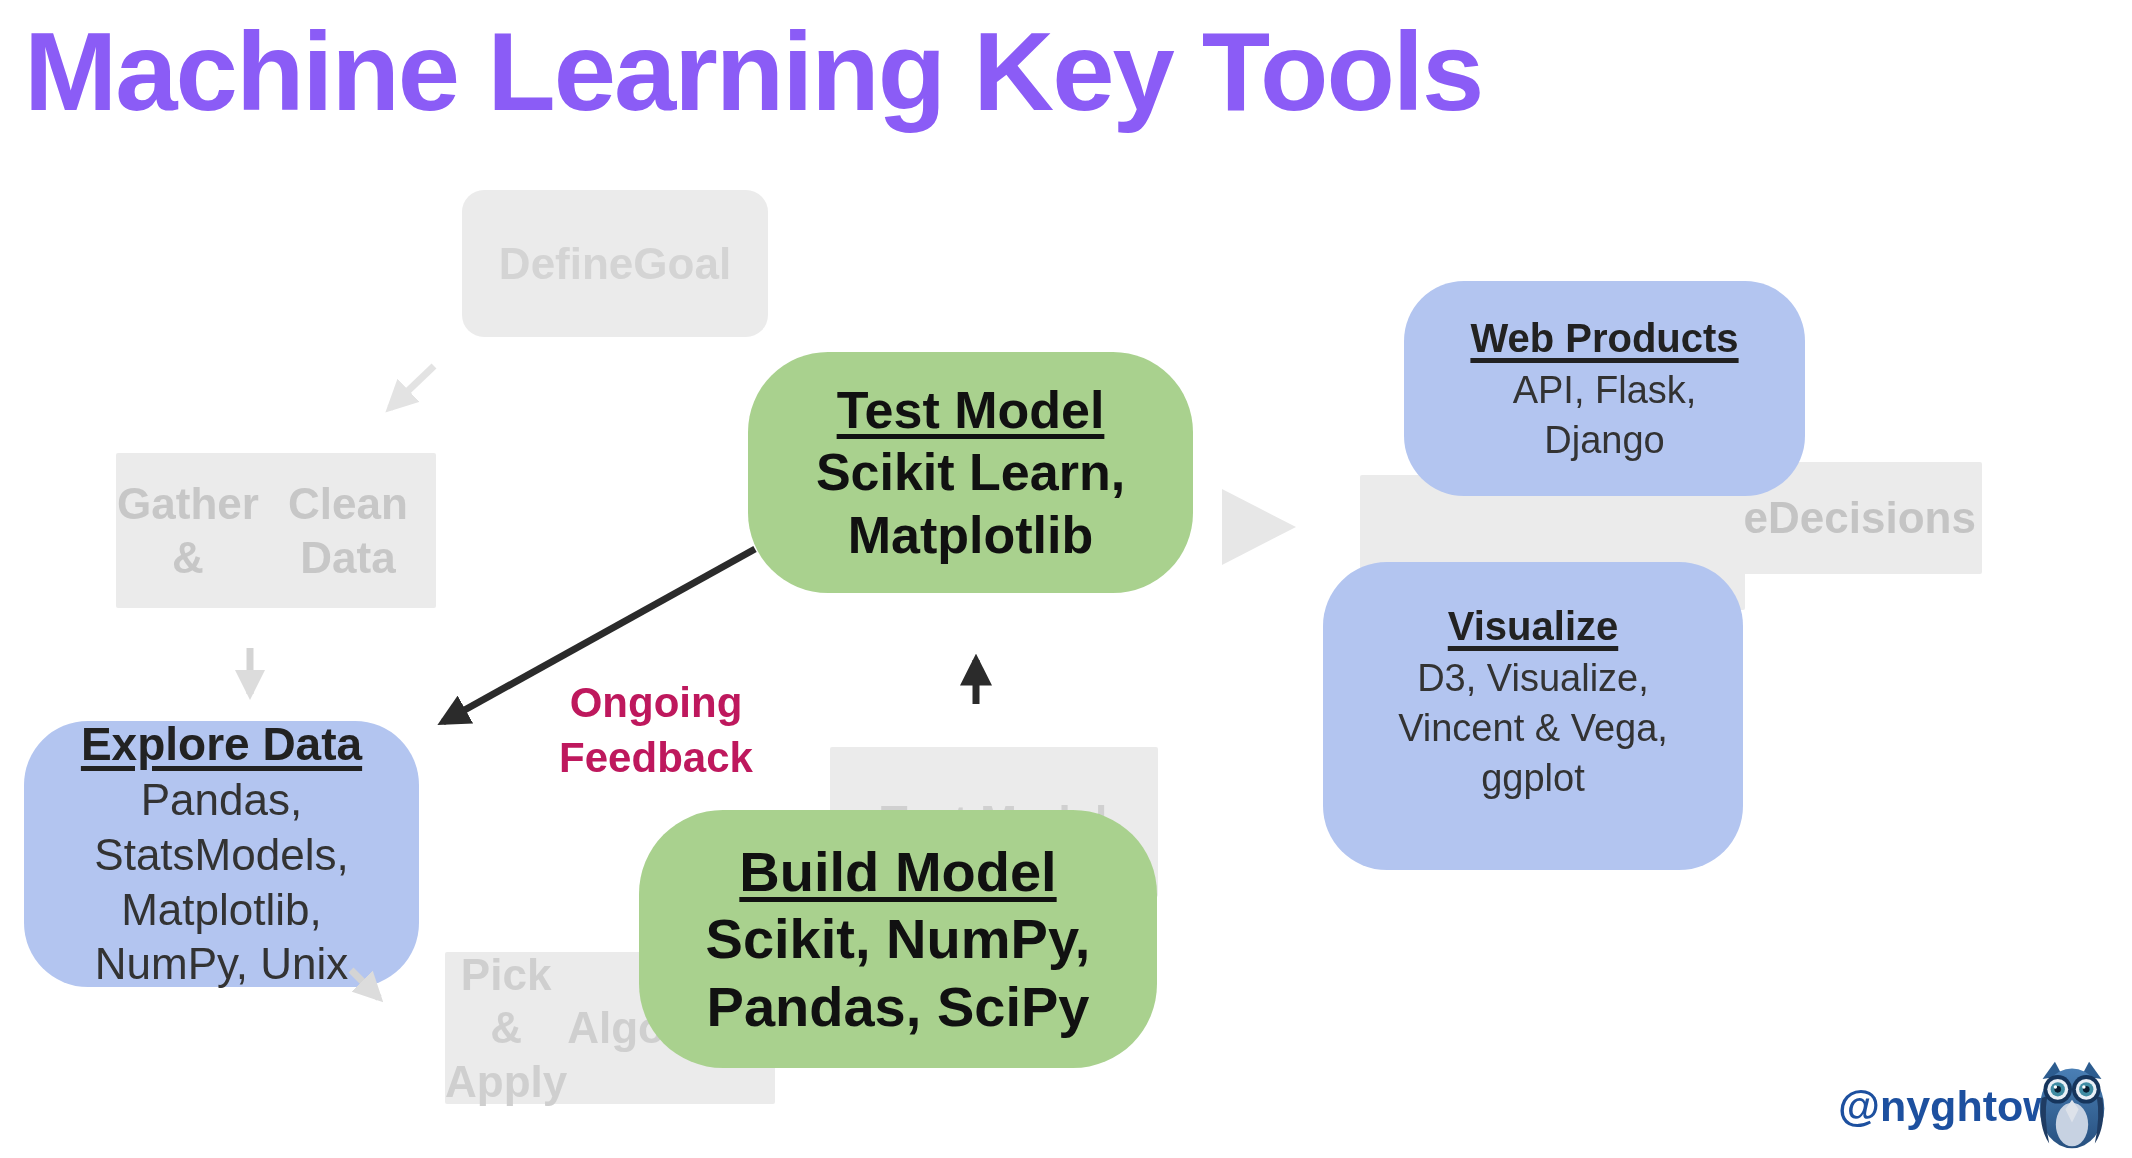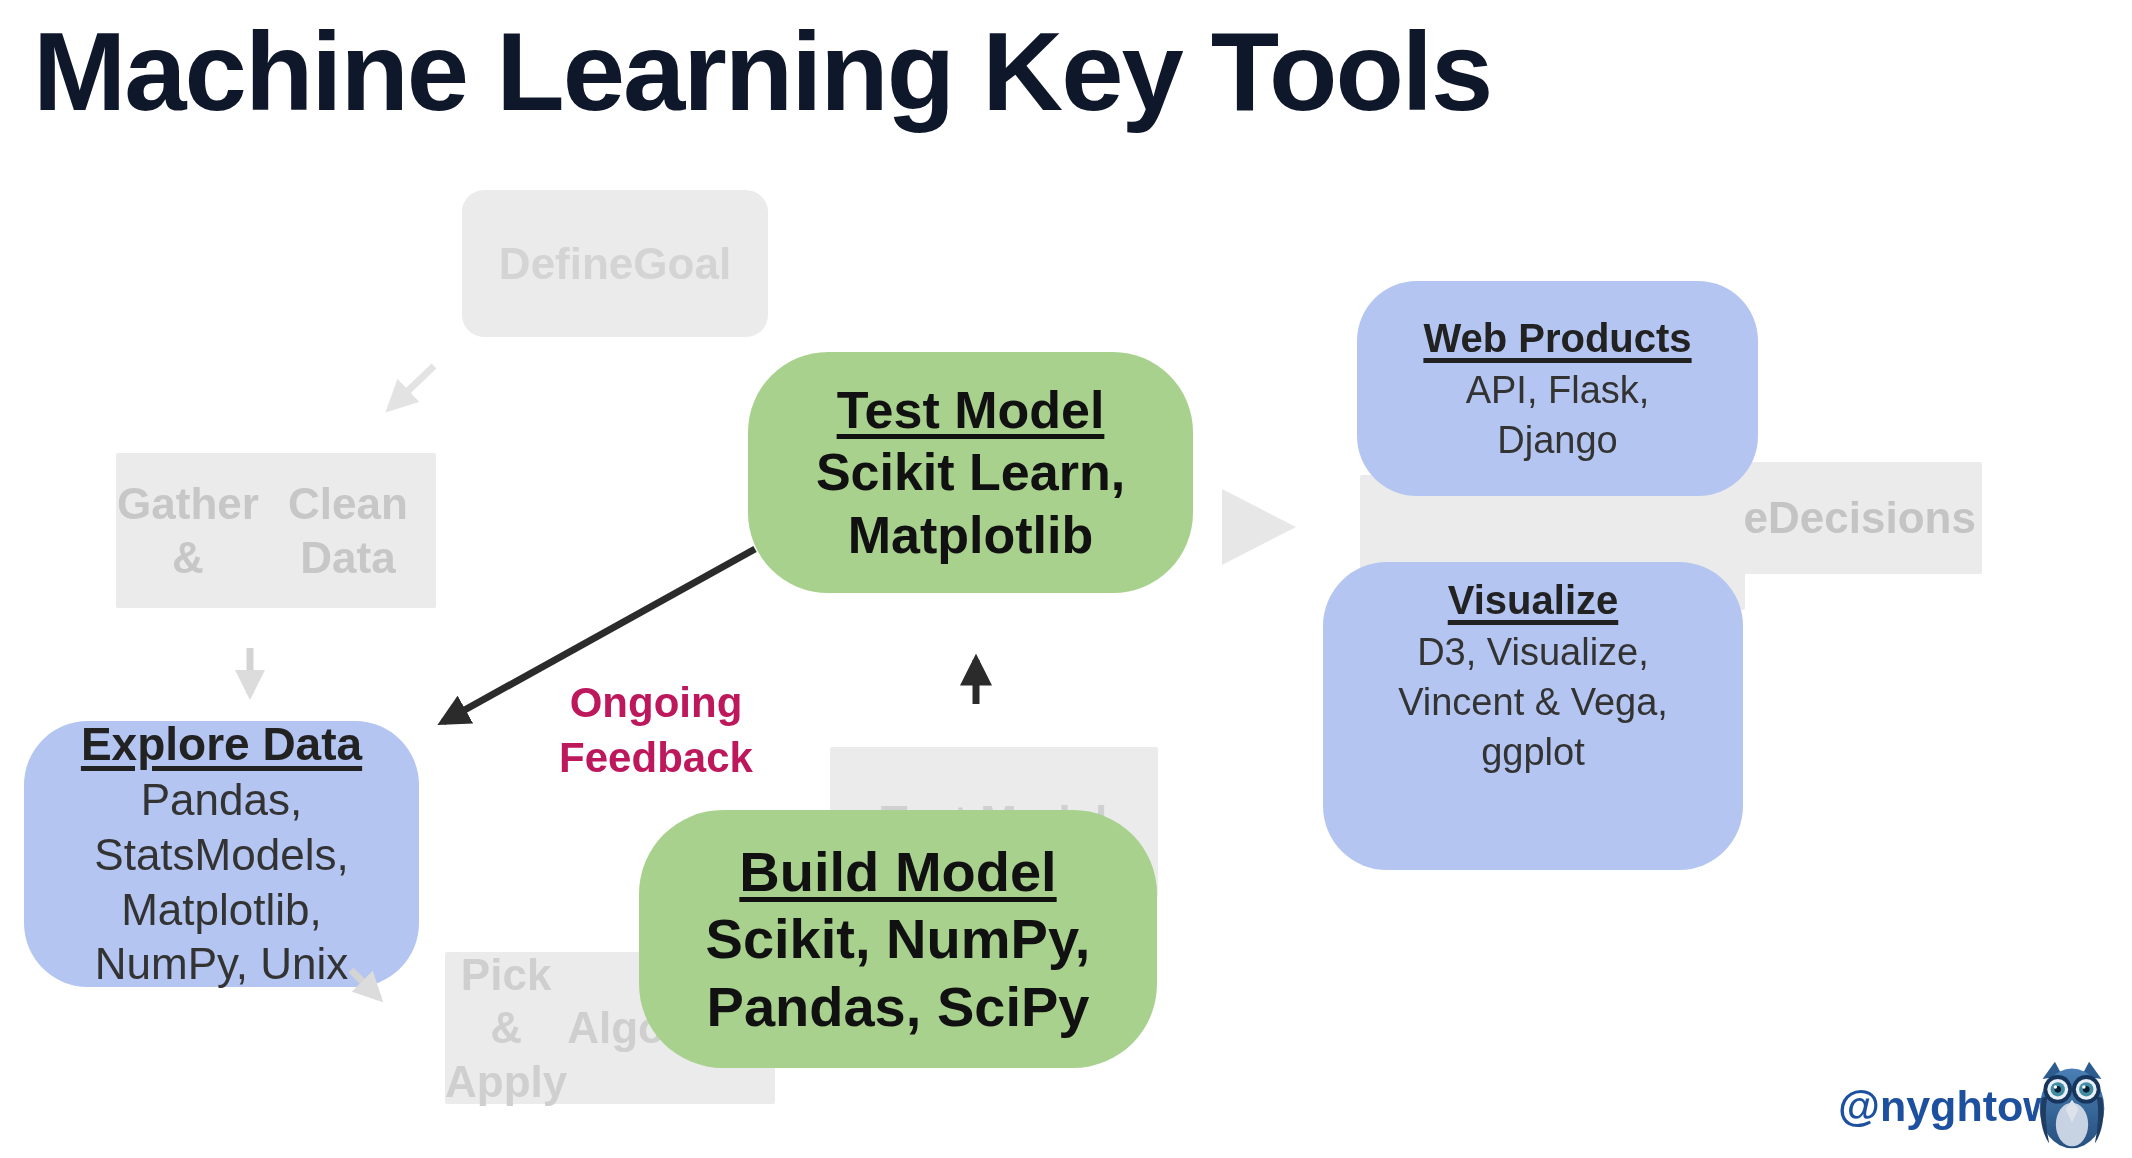--- a/index.html
+++ b/index.html
@@ -4,23 +4,22 @@
 <style>
   html,body{margin:0;padding:0;background:#ffffff;}
   #canvas{
     position:relative;width:2132px;height:1158px;overflow:hidden;background:#ffffff;
     font-family:"Liberation Sans","DejaVu Sans",sans-serif;
   }
   .abs{position:absolute;}
   
   #slide-title{
     left:24px;top:10px;width:1600px;
-    font-size:112px;font-weight:bold;color:#0f172a;letter-spacing:-2px;line-height:1.1;
+    font-size:112px;font-weight:bold;color:#8b5cf6;letter-spacing:-2px;line-height:1.1;
     white-space:nowrap;
-    margin-left:9px;
   }
   
   .ghost{
     background:#ebebeb;display:flex;flex-direction:row;align-items:center;justify-content:center;
     text-align:center;font-weight:bold;z-index:1;
   }
   .ghost .gl{display:block;line-height:1.22;}
   #ghost-define{left:462px;top:190px;width:306px;height:147px;border-radius:22px;font-size:44px;color:#d4d4d4;}
   #ghost-gather{left:116px;top:453px;width:320px;height:155px;border-radius:2px;font-size:44px;color:#c7c7c7;}
   #ghost-make{left:1652px;top:462px;width:330px;height:112px;border-radius:2px;font-size:44px;color:#c4c4c4;}
@@ -34,23 +33,23 @@
   }
   .tool .heading{font-weight:bold;text-decoration:underline;text-decoration-thickness:5px;text-underline-offset:6px;}
   .green{background:#a9d18e;}
   .blue{background:#b3c5f0;}
   #box-test{left:748px;top:352px;width:445px;height:241px;border-radius:80px;font-size:52px;line-height:1.2;}
   #box-test .line{font-weight:bold;}
   #box-build{left:639px;top:810px;width:518px;height:258px;border-radius:84px;font-size:56px;line-height:1.2;}
   #box-build .line{font-weight:bold;}
   #box-explore{left:24px;top:721px;width:395px;height:266px;border-radius:64px;font-size:44px;line-height:1.24;color:#333;text-align:center;}
   #box-explore .heading{font-size:46px;color:#222;}
-  #box-web{left:1357px;top:281px;width:401px;height:215px;border-radius:60px;font-size:38px;line-height:1.32;color:#333;}
+  #box-web{left:1404px;top:281px;width:401px;height:215px;border-radius:60px;font-size:38px;line-height:1.32;color:#333;}
   #box-web .heading{font-size:40px;color:#222;}
-  #box-visualize{left:1323px;top:562px;width:420px;height:308px;border-radius:64px;font-size:38px;line-height:1.32;color:#333;justify-content:flex-start;padding-top:12px;box-sizing:border-box;}
+  #box-visualize{left:1323px;top:562px;width:420px;height:308px;border-radius:64px;font-size:38px;line-height:1.32;color:#333;justify-content:flex-start;padding-top:38px;box-sizing:border-box;}
   #box-visualize .heading{font-size:40px;color:#222;}
   
   #feedback-label{
     left:528px;top:676px;width:256px;text-align:center;
     font-size:42px;font-weight:bold;color:#be185d;line-height:1.3;z-index:4;
   }
   
   #arrows{left:0;top:0;width:2132px;height:1158px;z-index:5;pointer-events:none;}
   
   #handle{left:1838px;top:1082px;font-size:43px;font-weight:bold;color:#1d509f;z-index:4;}

